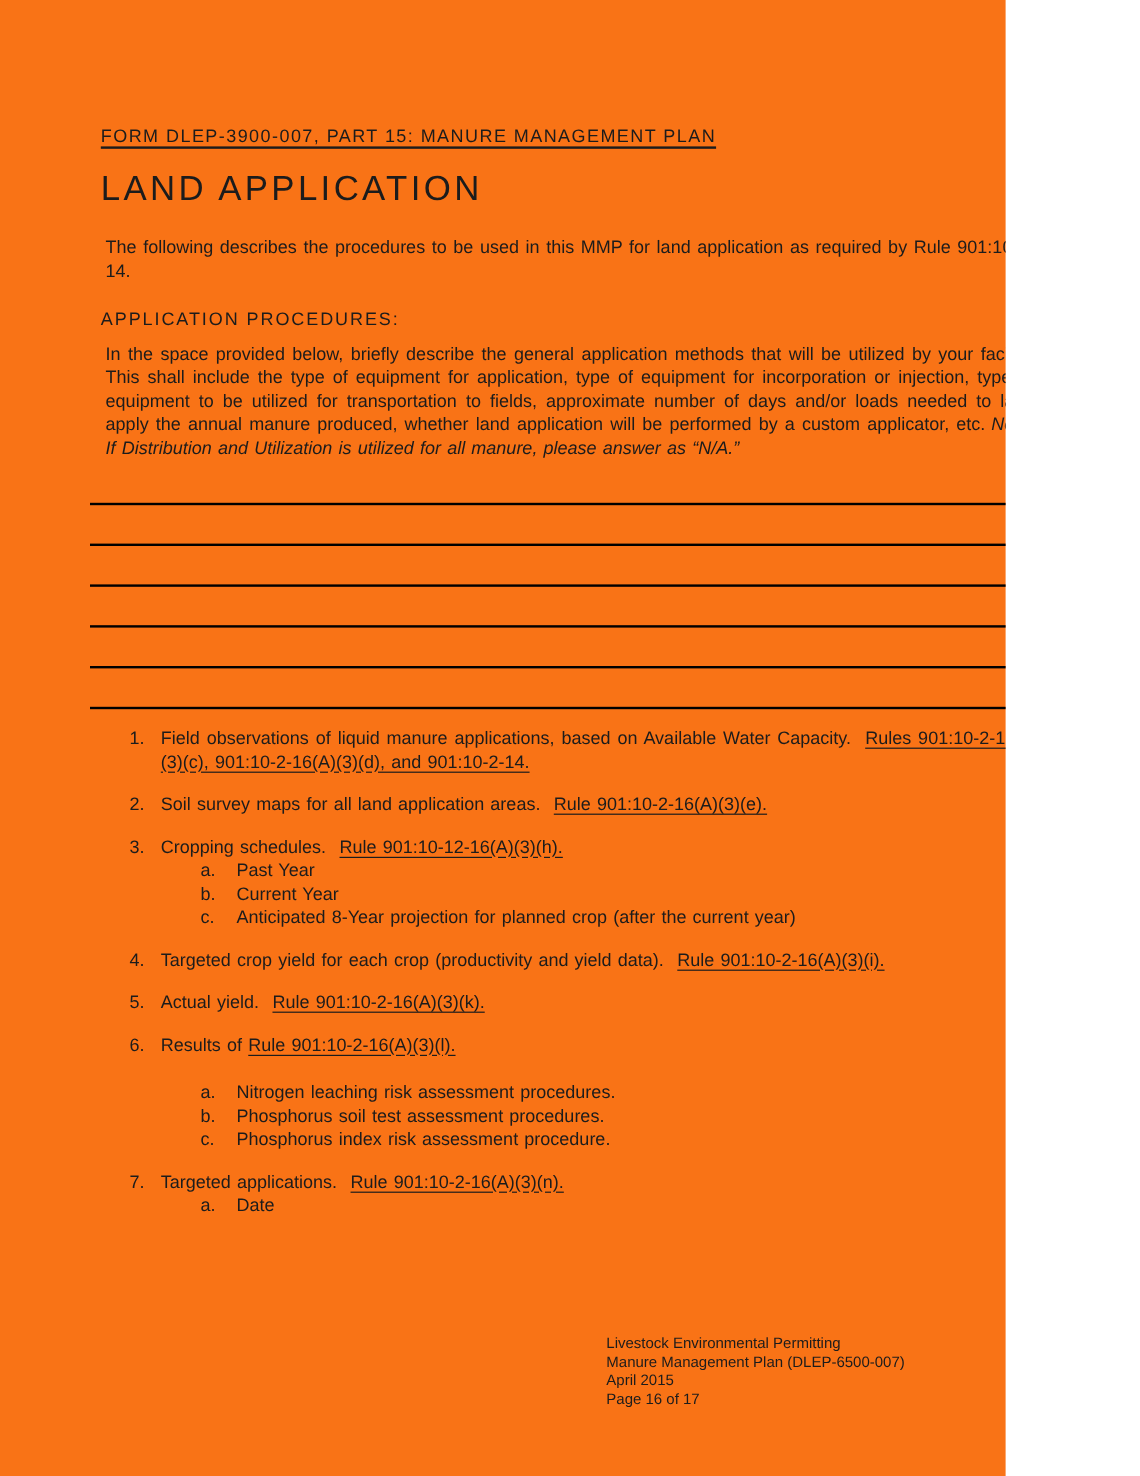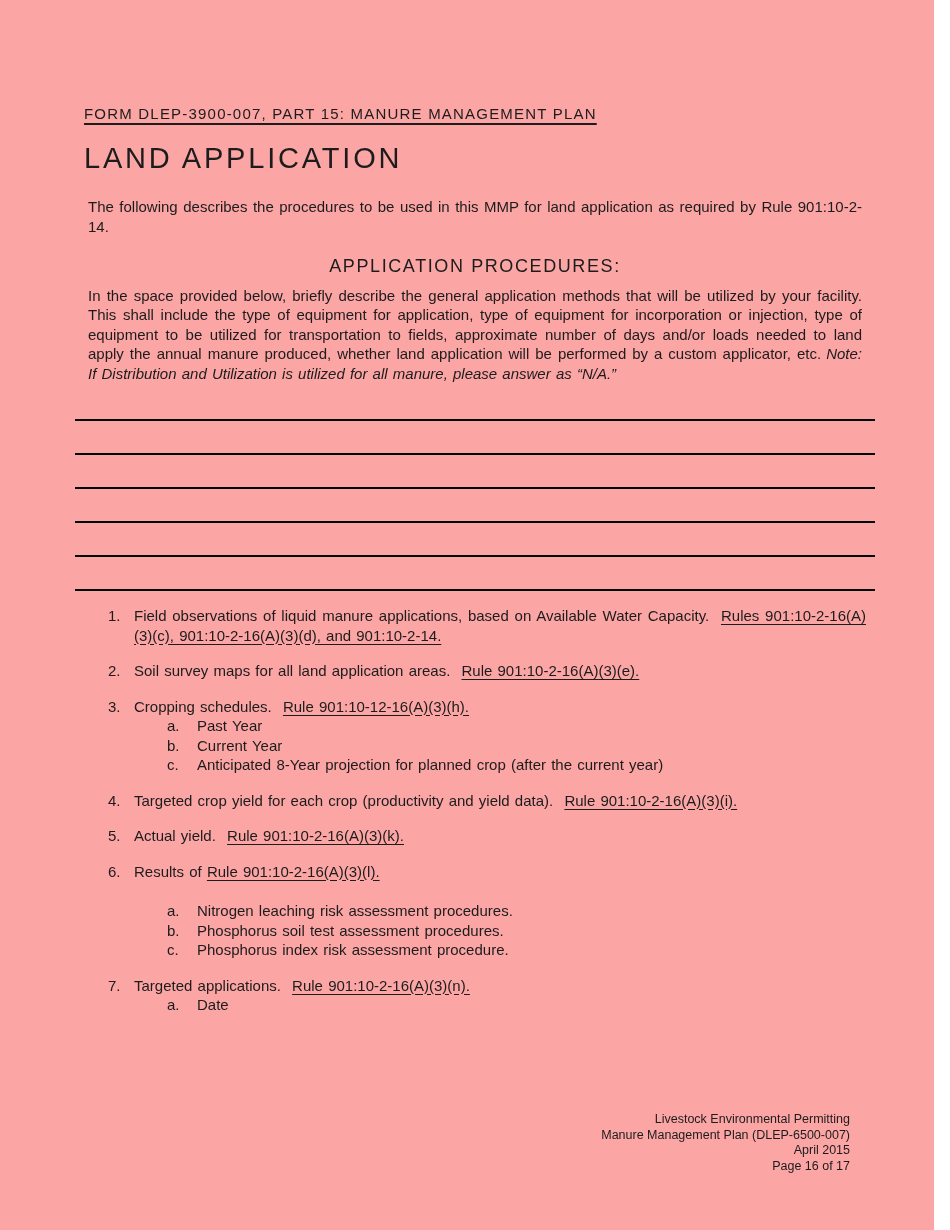--- a/index.html
+++ b/index.html
@@ -1,19 +1,19 @@
 <!DOCTYPE html>
 <html><head>
 <meta charset="utf-8">
 <style>
   html,body{margin:0;padding:0;background:#ffffff;}
   .page{
     position:relative;
-    width:934px;height:1230px;
-    background:#fca5a5;
+    width:838px;height:1230px;
+    background:#f97316;
     font-family:"Liberation Sans", sans-serif;
     color:#1c1c1c;
     overflow:hidden;
   }
   .content{
     position:absolute;
     left:84px; top:104px;
     width:782px;
   }
   .form-title{
@@ -35,25 +35,24 @@
   }
   .para{
     font-size:15px;
     line-height:19.5px;
     text-align:justify;
     margin:4px;
     word-spacing:1px;
   }
   .intro{margin-bottom:21px;}
   .section-label{
-    font-size:18px;
+    font-size:15px;
     line-height:19.5px;
     letter-spacing:1.6px;
     margin:0 0 9px 0;
-    text-align:center;
   }
   .note{font-style:italic; margin-left:5px;}
   .write-lines{
     margin:0 0 0 -9px;
     width:800px;
   }
   .write-line{
     height:34px;
     border-bottom:2px solid #000;
     box-sizing:border-box;
@@ -84,21 +83,20 @@
   .rule-link.tight{margin-left:0;margin-top:23px;}
   .sub-list{margin:0 0 0 33px;}
   .sub-list.spaced{margin-top:20px;}
   .sub-item{display:flex; font-size:15px; line-height:19.5px;}
   .sub-label{flex:0 0 30px;}
   .sub-text{flex:1;}
   .footer{
     position:absolute;
     top:1112px;
     right:84px;
-    text-align:right;
     font-size:12.5px;
     line-height:15.5px;
     color:#1c1c1c;
   }
 </style>
 </head>
 <body>
 
 <div class="page">
   <div class="content">

